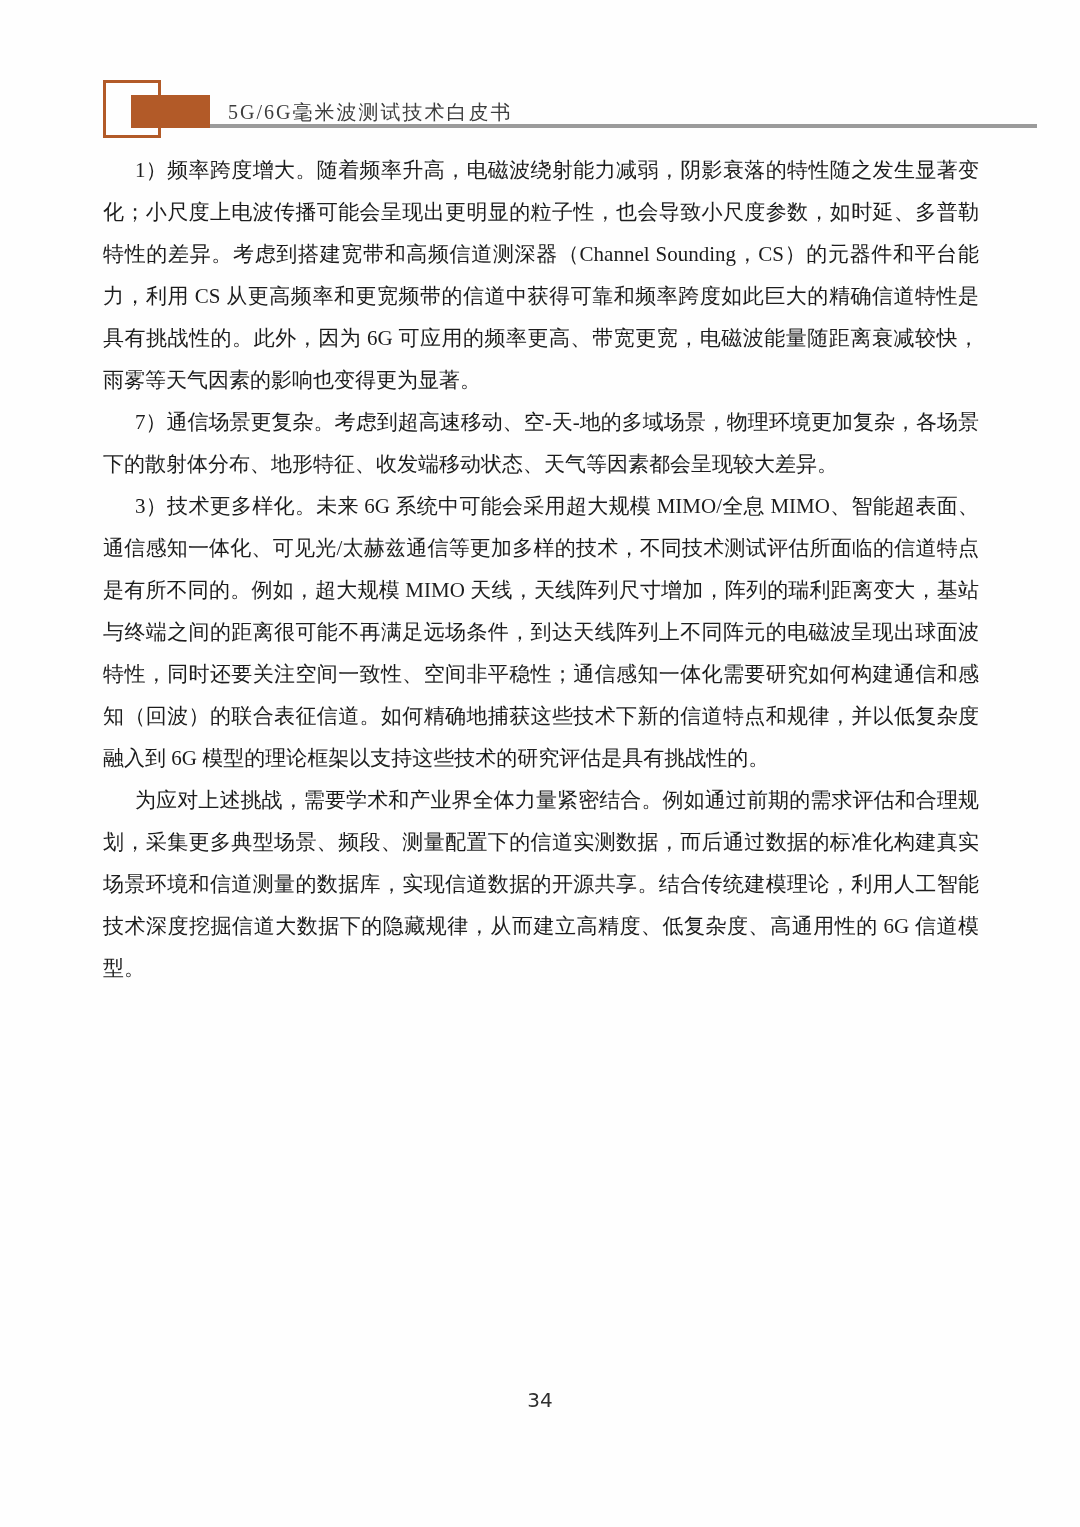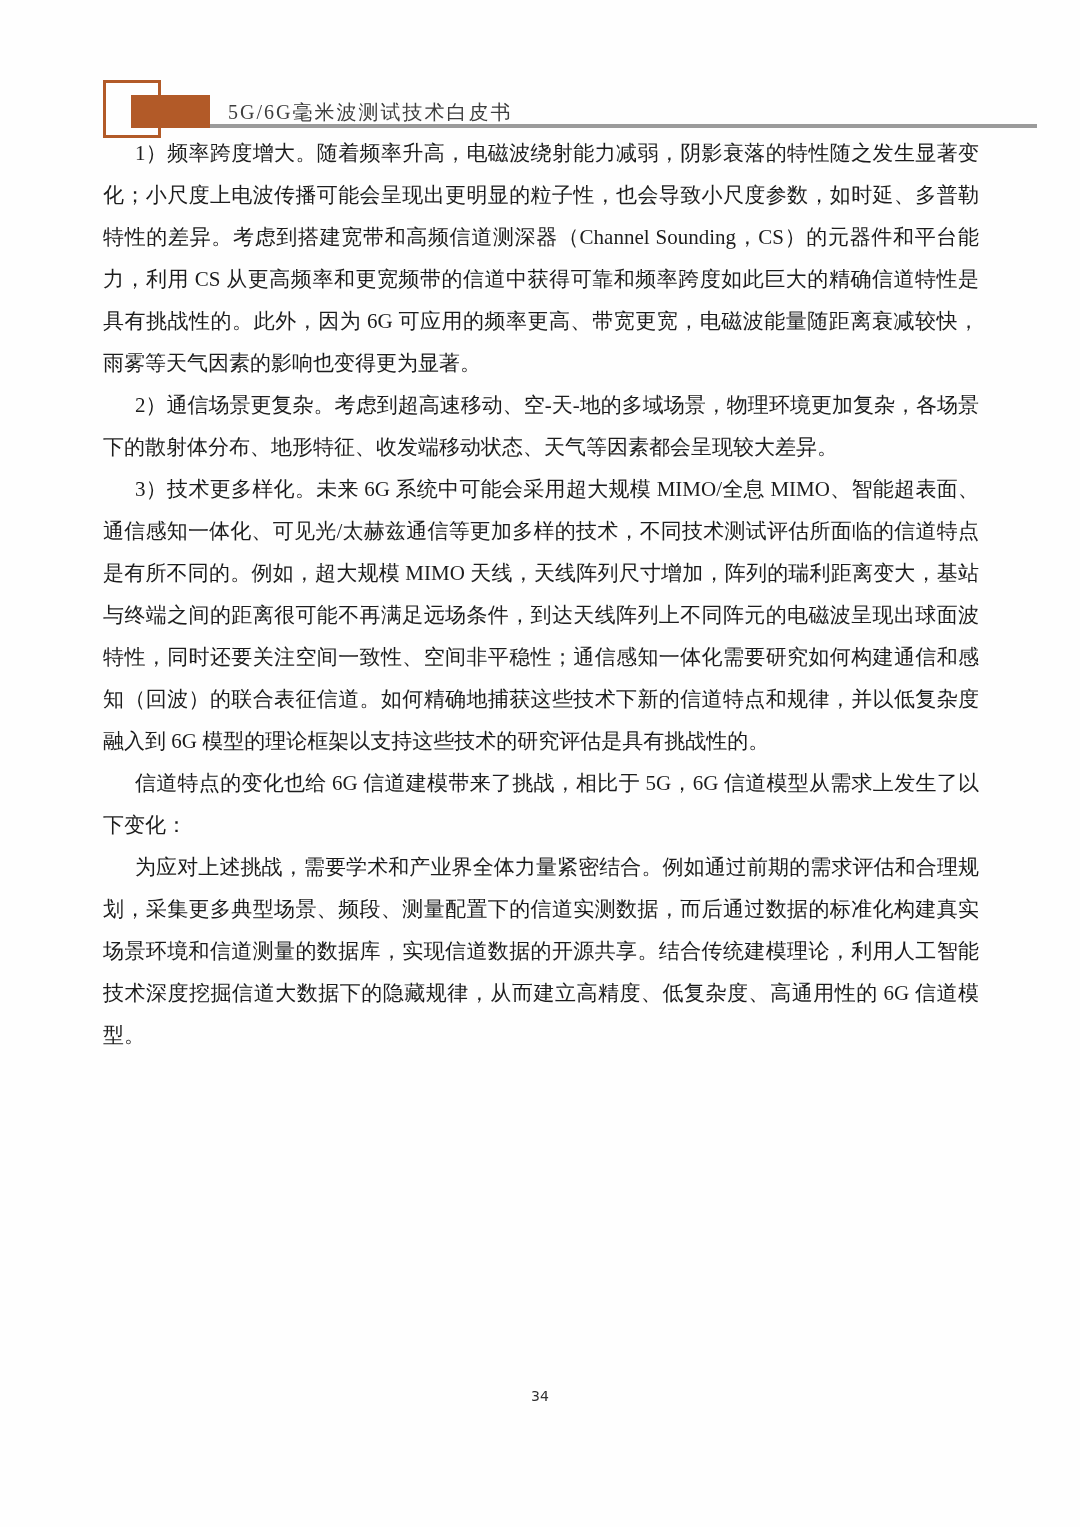--- a/index.html
+++ b/index.html
@@ -53,64 +53,63 @@
     top: 99px;
     font-size: 20px;
     letter-spacing: 2px;
     color: #3d3d3d;
     white-space: nowrap;
   }
   
   .doc-body {
     position: absolute;
     left: 103px;
-    top: 132px;
+    top: 149px;
     width: 876px;
     font-size: 21px;
     line-height: 42px;
     color: var(--ink);
     text-align: justify;
     text-justify: inter-character;
   }
   .para {
     margin: 0;
     text-indent: 32px;
     word-break: break-all;
   }
   
   .pageno {
     position: absolute;
     left: 0;
     top: 1388px;
     width: 100%;
     text-align: center;
     font-family: "DejaVu Sans", "Liberation Sans", sans-serif;
-    font-size: 14px;
+    font-size: 20px;
     color: #2f2f2f;
   }
 </style>
 </head>
 <body>
 
 <div class="page">
 
   <header>
     <div class="header-rule"></div>
     <div>
       <div class="logo-outline"></div>
       <div class="logo-fill"></div>
     </div>
     <div class="header-title">5G/6G毫米波测试技术白皮书</div>
   </header>
 
   <main class="doc-body">
     <p class="para">1）频率跨度增大。随着频率升高，电磁波绕射能力减弱，阴影衰落的特性随之发生显著变化；小尺度上电波传播可能会呈现出更明显的粒子性，也会导致小尺度参数，如时延、多普勒特性的差异。考虑到搭建宽带和高频信道测深器（Channel Sounding，CS）的元器件和平台能力，利用 CS 从更高频率和更宽频带的信道中获得可靠和频率跨度如此巨大的精确信道特性是具有挑战性的。此外，因为 6G 可应用的频率更高、带宽更宽，电磁波能量随距离衰减较快，雨雾等天气因素的影响也变得更为显著。</p>
-    <p class="para">2）通信场景更复杂。考虑到超高速移动、空-天-地的多域场景，物理环境更加复杂，各场景下的散射体分布、地形特征、收发端移动状态、天气等因素都会呈现较大差异。</p>
+    <p class="para">7）通信场景更复杂。考虑到超高速移动、空-天-地的多域场景，物理环境更加复杂，各场景下的散射体分布、地形特征、收发端移动状态、天气等因素都会呈现较大差异。</p>
     <p class="para">3）技术更多样化。未来 6G 系统中可能会采用超大规模 MIMO/全息 MIMO、智能超表面、通信感知一体化、可见光/太赫兹通信等更加多样的技术，不同技术测试评估所面临的信道特点是有所不同的。例如，超大规模 MIMO 天线，天线阵列尺寸增加，阵列的瑞利距离变大，基站与终端之间的距离很可能不再满足远场条件，到达天线阵列上不同阵元的电磁波呈现出球面波特性，同时还要关注空间一致性、空间非平稳性；通信感知一体化需要研究如何构建通信和感知（回波）的联合表征信道。如何精确地捕获这些技术下新的信道特点和规律，并以低复杂度融入到 6G 模型的理论框架以支持这些技术的研究评估是具有挑战性的。</p>
-    <p class="para">信道特点的变化也给 6G 信道建模带来了挑战，相比于 5G，6G 信道模型从需求上发生了以下变化：</p>
     <p class="para">为应对上述挑战，需要学术和产业界全体力量紧密结合。例如通过前期的需求评估和合理规划，采集更多典型场景、频段、测量配置下的信道实测数据，而后通过数据的标准化构建真实场景环境和信道测量的数据库，实现信道数据的开源共享。结合传统建模理论，利用人工智能技术深度挖掘信道大数据下的隐藏规律，从而建立高精度、低复杂度、高通用性的 6G 信道模型。</p>
   </main>
 
   <footer>
     <div class="pageno">34</div>
   </footer>
 
 </div>
 
 </body></html>

